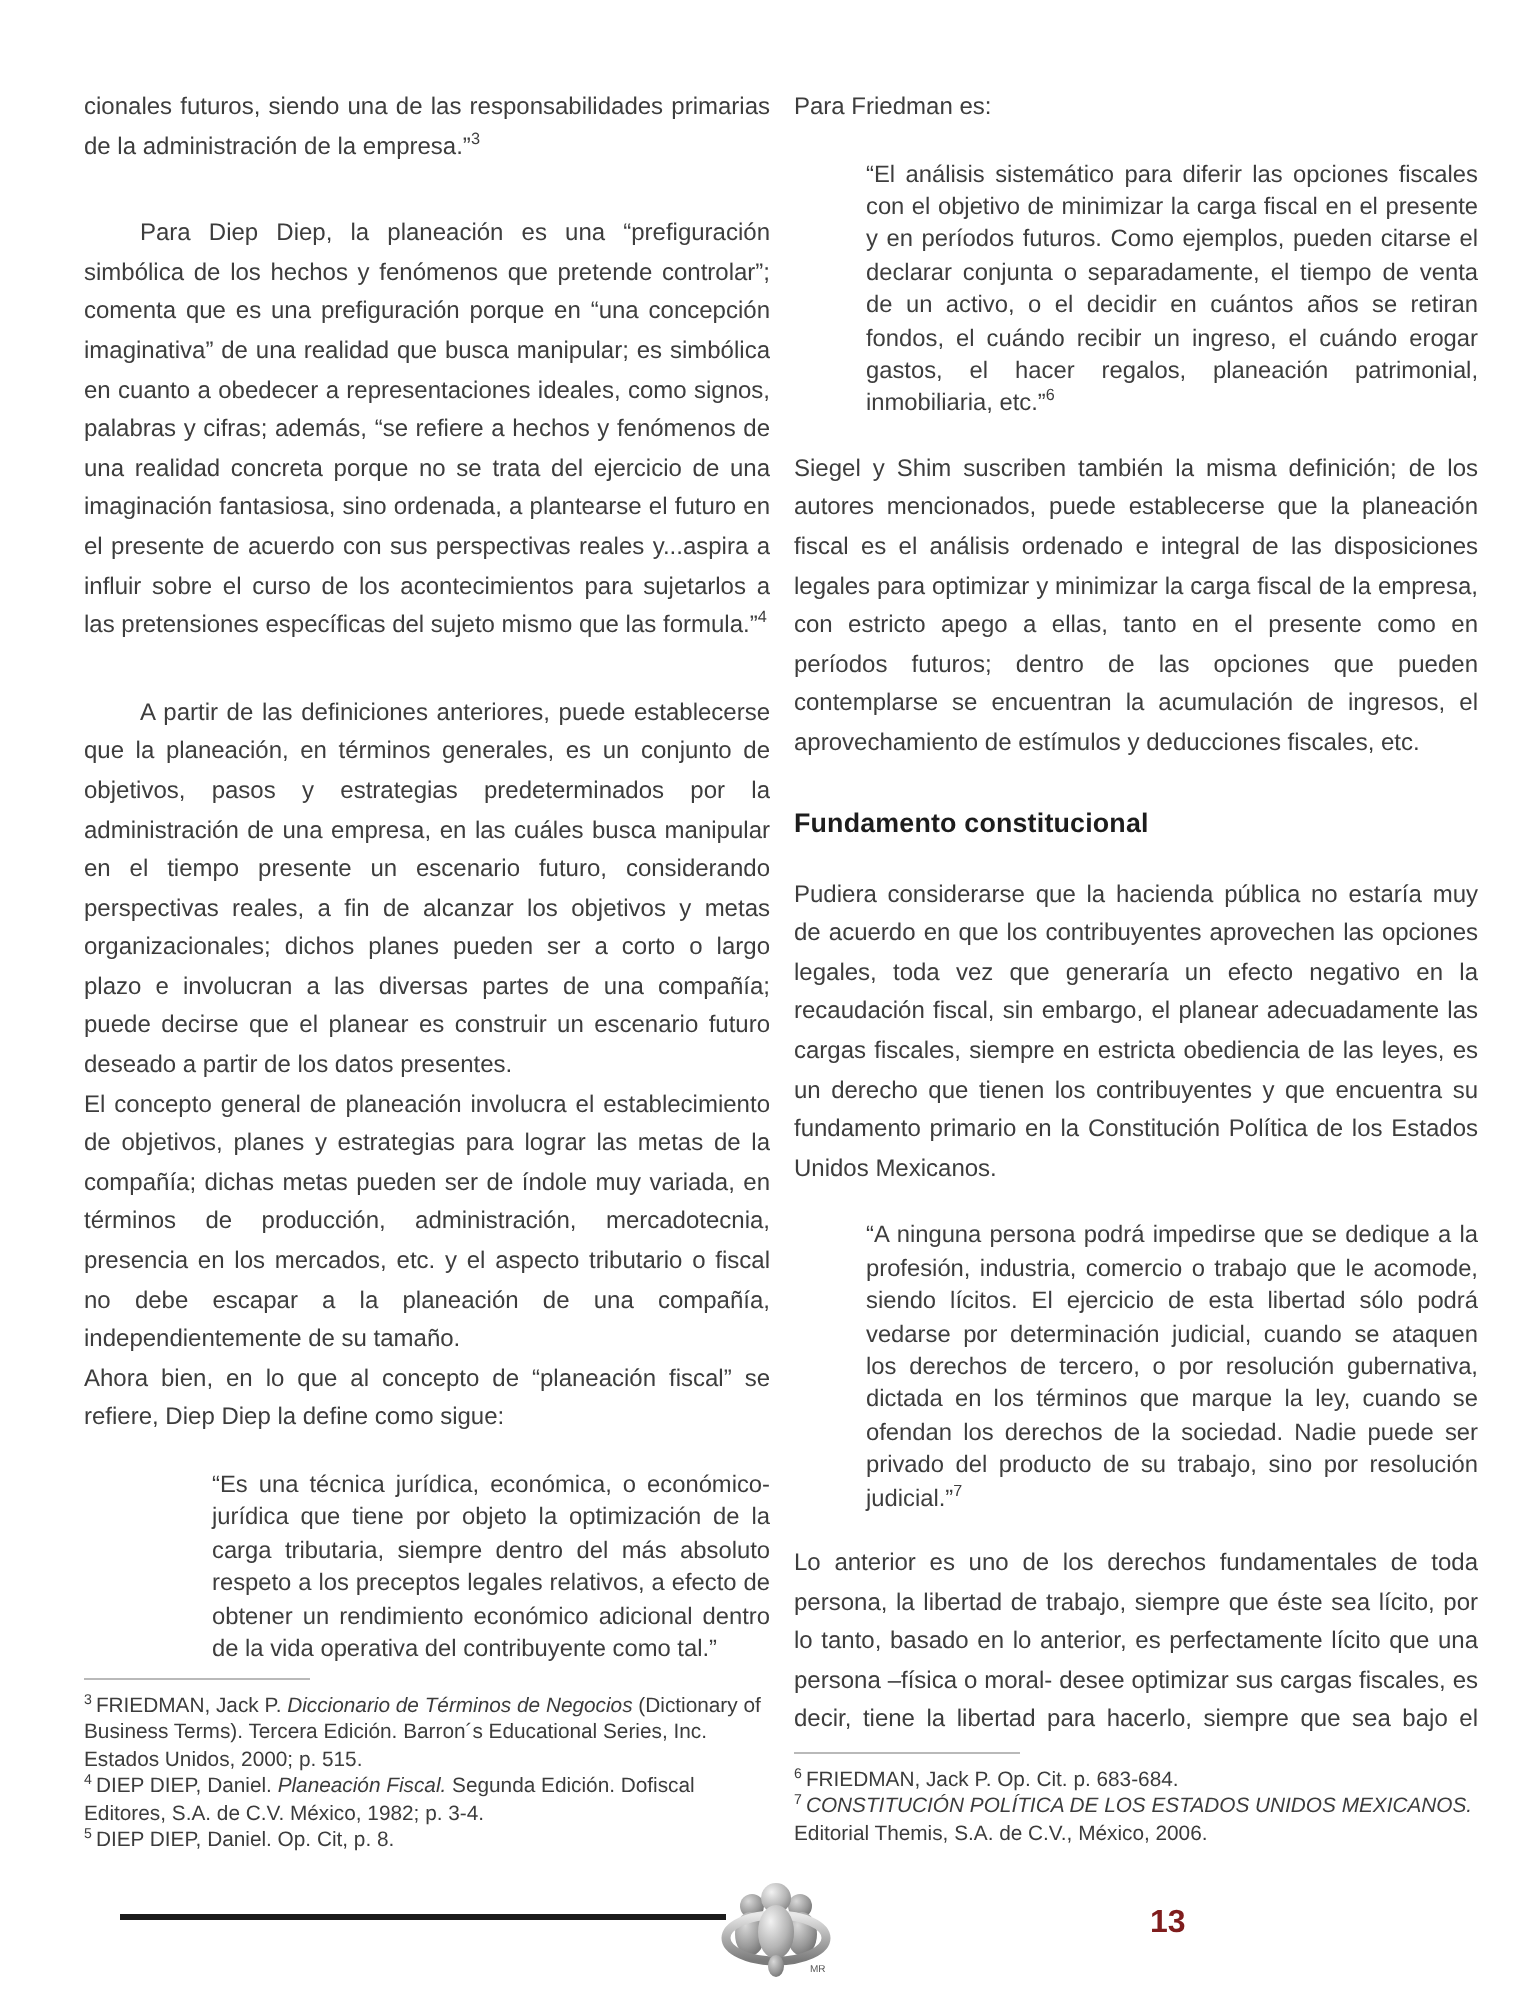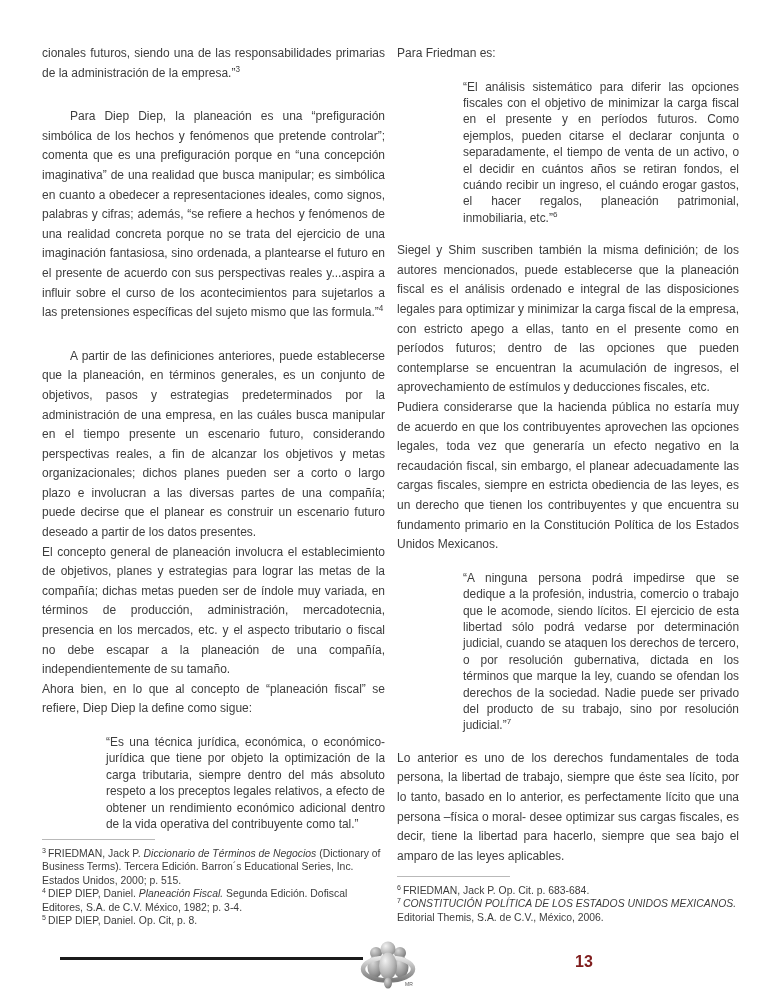--- a/index.html
+++ b/index.html
@@ -29,21 +29,21 @@
     letter-spacing:0.1px;
   }
   blockquote.q{
     margin:15px 0 15px 64px;
     padding:0;
     font-size:11.9px;
     line-height:16.4px;
     color:#3d3d3d;
     text-align:justify;
   }
-  .col-right blockquote.q{margin-left:66px;}
+  .col-right blockquote.q{margin-left:36px;}
   sup{font-size:68%;line-height:0;}
   .footnotes{
     position:absolute;
     width:345px;
     font-size:10.4px;
     line-height:13.4px;
     color:#3c3c3c;
   }
   .fn-left{left:42px;top:839px;}
   .fn-right{left:397px;top:876px;}
@@ -97,20 +97,21 @@
     <p class="bp ind"><span>A partir de las definiciones anteriores, puede establecerse que la planeación, en términos generales, es un conjunto de objetivos, pasos y estrategias predeterminados por la administración de una empresa, en las cuáles busca manipular en el tiempo presente un escenario futuro, considerando perspectivas reales, a fin de alcanzar los objetivos y metas organizacionales; dichos planes pueden ser a corto o largo plazo e involucran a las diversas partes de una compañía; puede decirse que el planear es construir un escenario futuro deseado a partir de los datos presentes.</span></p>
     <p class="bp"><span>El concepto general de planeación involucra el establecimiento de objetivos, planes y estrategias para lograr las metas de la compañía; dichas metas pueden ser de índole muy variada, en términos de producción, administración, mercadotecnia, presencia en los mercados, etc. y el aspecto tributario o fiscal no debe escapar a la planeación de una compañía, independientemente de su tamaño.</span></p>
     <p class="bp"><span>Ahora bien, en lo que al concepto de “planeación fiscal” se refiere, Diep Diep la define como sigue:</span></p>
     <blockquote class="q"><span>“Es una técnica jurídica, económica, o económico-jurídica que tiene por objeto la optimización de la carga tributaria, siempre dentro del más absoluto respeto a los preceptos legales relativos, a efecto de obtener un rendimiento económico adicional dentro de la vida operativa del contribuyente como tal.”</span></blockquote>
   </div>
 
   <div class="col col-right">
     <p class="bp"><span>Para Friedman es:</span></p>
     <blockquote class="q"><span>“El análisis sistemático para diferir las opciones fiscales con el objetivo de minimizar la carga fiscal en el presente y en períodos futuros. Como ejemplos, pueden citarse el declarar conjunta o separadamente, el tiempo de venta de un activo, o el decidir en cuántos años se retiran fondos, el cuándo recibir un ingreso, el cuándo erogar gastos, el hacer regalos, planeación patrimonial, inmobiliaria, etc.”</span><sup>6</sup></blockquote>
     <p class="bp"><span>Siegel y Shim suscriben también la misma definición; de los autores mencionados, puede establecerse que la planeación fiscal es el análisis ordenado e integral de las disposiciones legales para optimizar y minimizar la carga fiscal de la empresa, con estricto apego a ellas, tanto en el presente como en períodos futuros; dentro de las opciones que pueden contemplarse se encuentran la acumulación de ingresos, el aprovechamiento de estímulos y deducciones fiscales, etc.</span></p>
+    <h2 class="sechead">Fundamento constitucional</h2>
     <p class="bp"><span>Pudiera considerarse que la hacienda pública no estaría muy de acuerdo en que los contribuyentes aprovechen las opciones legales, toda vez que generaría un efecto negativo en la recaudación fiscal, sin embargo, el planear adecuadamente las cargas fiscales, siempre en estricta obediencia de las leyes, es un derecho que tienen los contribuyentes y que encuentra su fundamento primario en la Constitución Política de los Estados Unidos Mexicanos.</span></p>
     <blockquote class="q"><span>“A ninguna persona podrá impedirse que se dedique a la profesión, industria, comercio o trabajo que le acomode, siendo lícitos. El ejercicio de esta libertad sólo podrá vedarse por determinación judicial, cuando se ataquen los derechos de tercero, o por resolución gubernativa, dictada en los términos que marque la ley, cuando se ofendan los derechos de la sociedad. Nadie puede ser privado del producto de su trabajo, sino por resolución judicial.”</span><sup>7</sup></blockquote>
     <p class="bp"><span>Lo anterior es uno de los derechos fundamentales de toda persona, la libertad de trabajo, siempre que éste sea lícito, por lo tanto, basado en lo anterior, es perfectamente lícito que una persona –física o moral- desee optimizar sus cargas fiscales, es decir, tiene la libertad para hacerlo, siempre que sea bajo el amparo de las leyes aplicables.</span></p>
 
   </div>
 
   <div class="footnotes fn-left">
     <div class="fn-sep"></div>
     <div class="fn"><sup>3</sup><span>FRIEDMAN, Jack P. </span><span class="it">Diccionario de Términos de Negocios</span><span> (Dictionary of Business Terms). Tercera Edición. Barron´s Educational Series, Inc. Estados Unidos, 2000; p. 515.</span></div>
     <div class="fn"><sup>4</sup><span>DIEP DIEP, Daniel. </span><span class="it">Planeación Fiscal.</span><span> Segunda Edición. Dofiscal Editores, S.A. de C.V. México, 1982; p. 3-4.</span></div>

